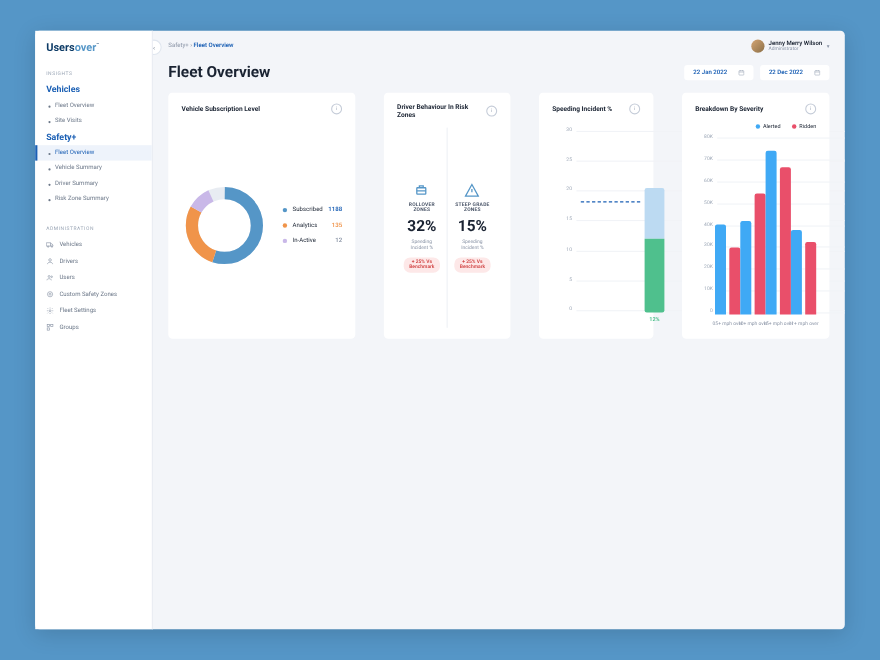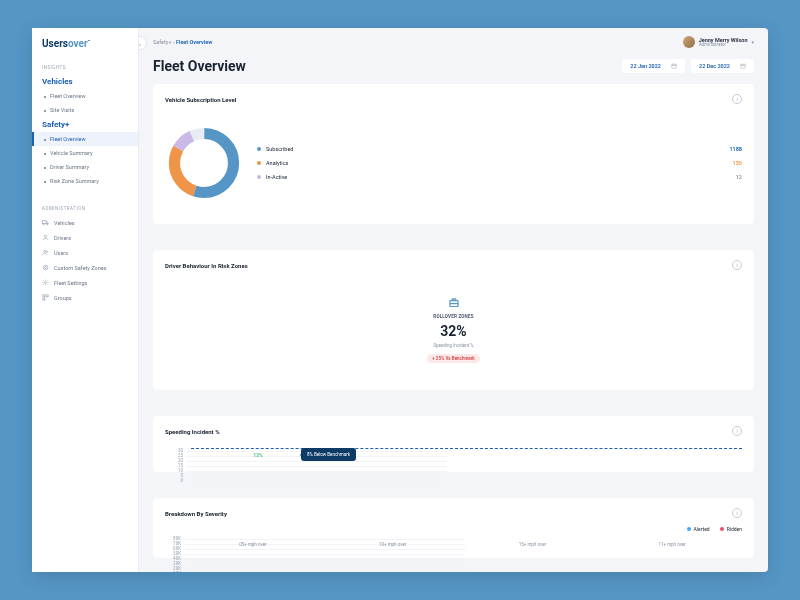--- a/index.html
+++ b/index.html
@@ -24,21 +24,21 @@
 .user{margin-left:auto;display:flex;align-items:center;gap:4px}
 .avatar{width:12px;height:12px;border-radius:50%;background:linear-gradient(135deg,#d4a574,#8b6f47)}
 .user-txt{display:flex;flex-direction:column;line-height:1.1}
 .user-name{font-size:5.5px;font-weight:600}
 .user-role{font-size:4.5px;color:#8a94a6}
 .header{display:flex;align-items:center;padding:2px 14px 10px}
 .title{font-size:14px;font-weight:700}
 .dates{margin-left:auto;display:flex;gap:6px}
 .date-chip{background:#fff;border-radius:3px;padding:4px 8px;font-size:5.5px;color:#1a5fb4;font-weight:600;display:flex;align-items:center;gap:10px;cursor:pointer}
 .cal-ic{width:6px;height:6px;color:#9aa5b5}
-.content{flex:1;padding:0 14px 14px;display:grid;grid-template-columns:1fr;grid-template-rows:1fr 1fr;gap:26px;overflow:hidden}
+.content{flex:1;padding:0 14px 14px;display:grid;grid-template-columns:1fr 1fr 1fr 1fr;grid-template-rows:1fr 1fr;gap:26px;overflow:hidden}
 .card{background:#fff;border-radius:4px;padding:10px 12px;display:flex;flex-direction:column;position:relative}
 .card-h{display:flex;align-items:center;margin-bottom:8px}
 .card-t{font-size:6px;font-weight:700}
 .info-ic{margin-left:auto;width:8px;height:8px;border:0.8px solid #c5ccd8;border-radius:50%;display:flex;align-items:center;justify-content:center;font-size:4.5px;color:#9aa5b5;cursor:pointer}
 .sub-body{display:flex;align-items:center;flex:1;gap:14px}
 .donut{width:78px;height:78px}
 .legend{display:flex;flex-direction:column;gap:8px;flex:1}
 .leg-row{display:flex;align-items:center;gap:5px;font-size:5.5px}
 .dot{width:4px;height:4px;border-radius:50%}
 .leg-val{margin-left:auto;font-weight:600;color:#1a5fb4}
@@ -248,20 +248,32 @@
                 <svg viewBox="0 0 24 24" fill="none" stroke="currentColor" stroke-width="2">
                   <rect x="5" y="8" width="14" height="10" rx="1"></rect>
                   <path d="M5 13h14M9 8V5h6v3"></path>
                 </svg>
               </span>
             <div class="zone-lab">ROLLOVER ZONES</div>
             <div class="zone-val">32%</div>
             <div class="zone-sub">Speeding Incident %</div>
             <div class="zone-badge bad">+ 25% Vs Benchmark</div>
           </div>
+          <div class="zone">
+            <span class="zone-ic">
+                <svg viewBox="0 0 24 24" fill="none" stroke="currentColor" stroke-width="2">
+                  <path d="M12 3l10 18H2z"></path>
+                  <path d="M12 10v5M12 18h0"></path>
+                </svg>
+              </span>
+            <div class="zone-lab">STEEP GRADE ZONES</div>
+            <div class="zone-val">15%</div>
+            <div class="zone-sub">Speeding Incident %</div>
+            <div class="zone-badge bad">+ 25% Vs Benchmark</div>
+          </div>
         </div>
       </div>
 
       <div class="card">
         <div class="card-h">
           <div class="card-t">Speeding Incident %</div>
           <div class="info-ic">i</div>
         </div>
         <div class="speed-body">
           <div class="yax">

